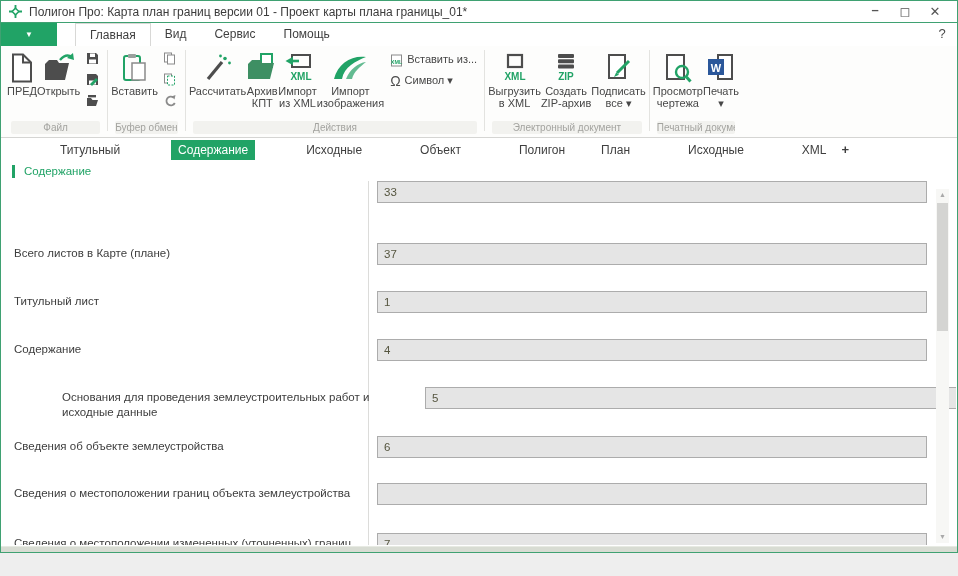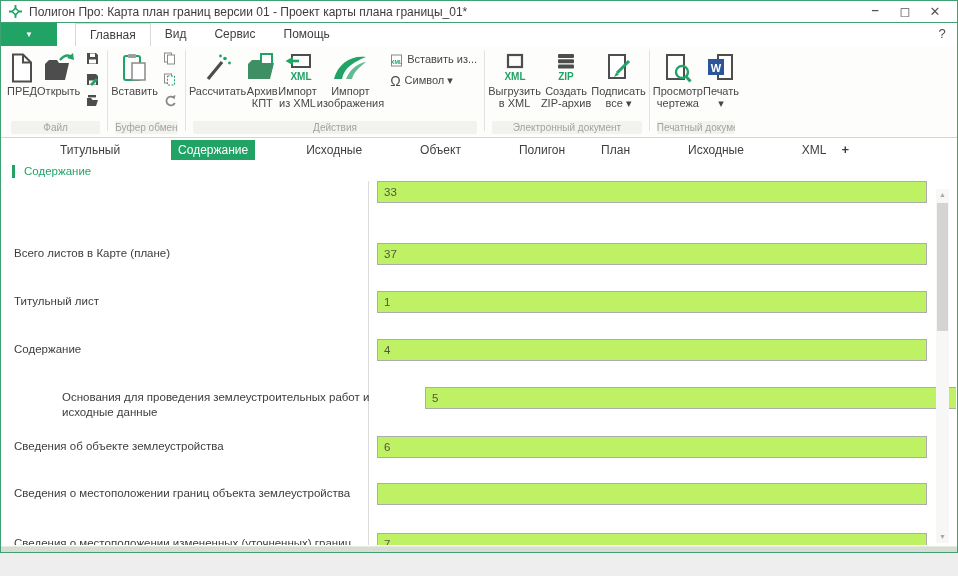--- a/index.html
+++ b/index.html
@@ -59,21 +59,21 @@
   
   .sectionhdr{ height:20px; display:flex; align-items:center; }
   .sectionbar{ width:3px; height:13px; background:#21A366; margin-left:11px; }
   .sectiontitle{ margin-left:9px; font-size:11.5px; color:#21A366; }
 
   
   .form{ position:absolute; top:180px; left:1px; right:1px; bottom:7px; background:#fff; overflow:hidden; }
   .form .coldivider{ position:absolute; left:366px; top:0; bottom:0; width:1px; background:#dcdcda; }
   .frow{ position:absolute; left:0; right:0; height:46px; }
   .flabel{ position:absolute; left:12px; top:3px; width:345px; font-size:11.5px; line-height:15px; color:#3d3d3d; }
-  .ffield{ position:absolute; left:375px; top:0; width:550px; height:22px; background:#bef264;
+  .ffield{ position:absolute; left:375px; top:0; width:550px; height:22px; background:#e5e5e5;
            border:1px solid #ACACAC; font-family:"Liberation Sans","DejaVu Sans",sans-serif;
            font-size:11.5px; color:#55553f; padding:0 6px; outline:none; }
   .frow:nth-of-type(1){ top:13px; }
   .frow:nth-of-type(2){ top:62px; }
   .frow:nth-of-type(3){ top:110px; }
   .frow:nth-of-type(4){ top:158px; }
   .frow:nth-of-type(5){ top:206px;margin-left:48px; }
   .frow:nth-of-type(6){ top:255px; }
   .frow:nth-of-type(7){ top:302px; }
   .frow:nth-of-type(8){ top:352px; }

